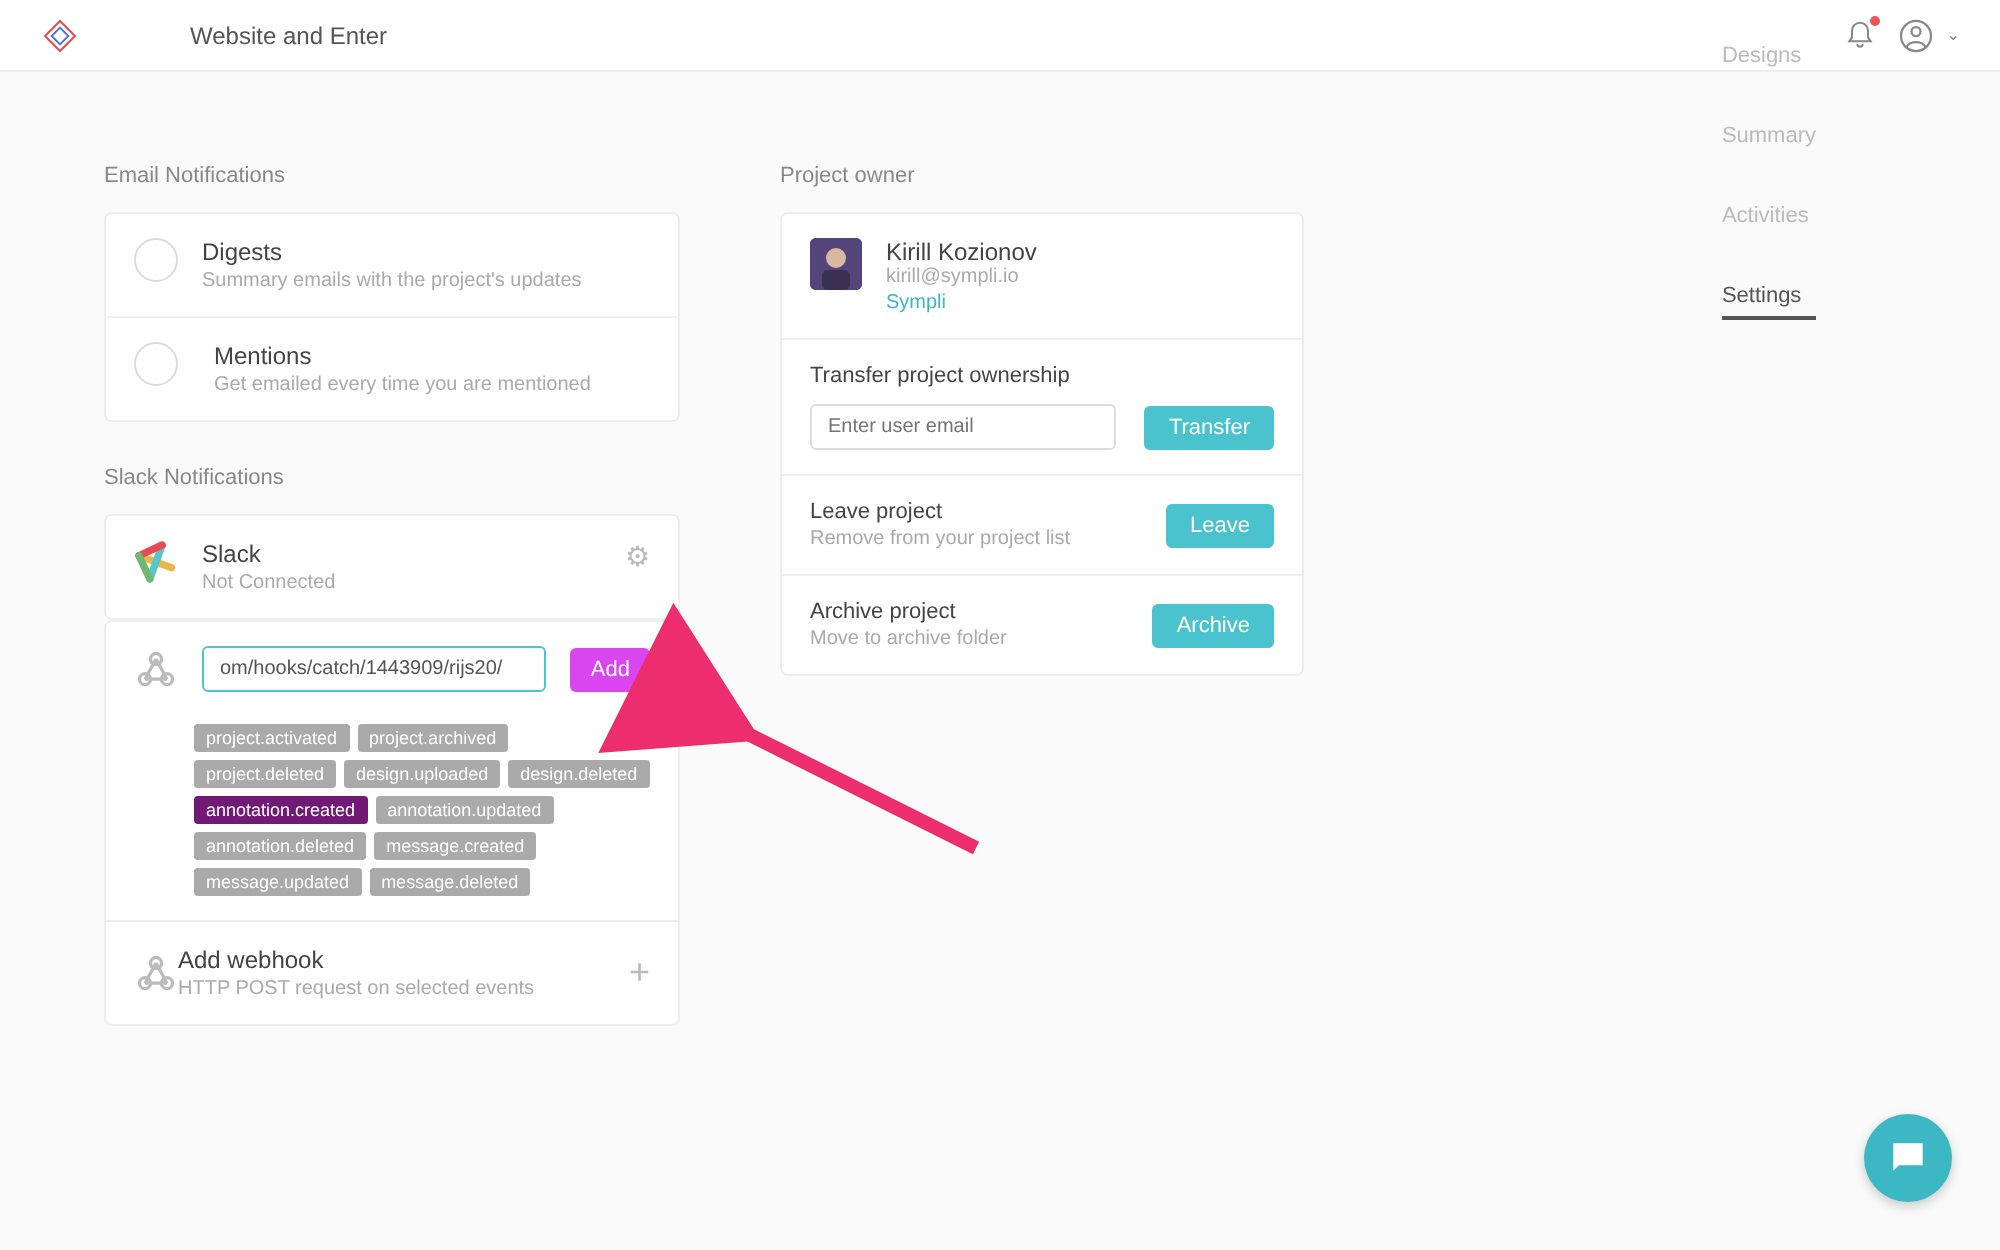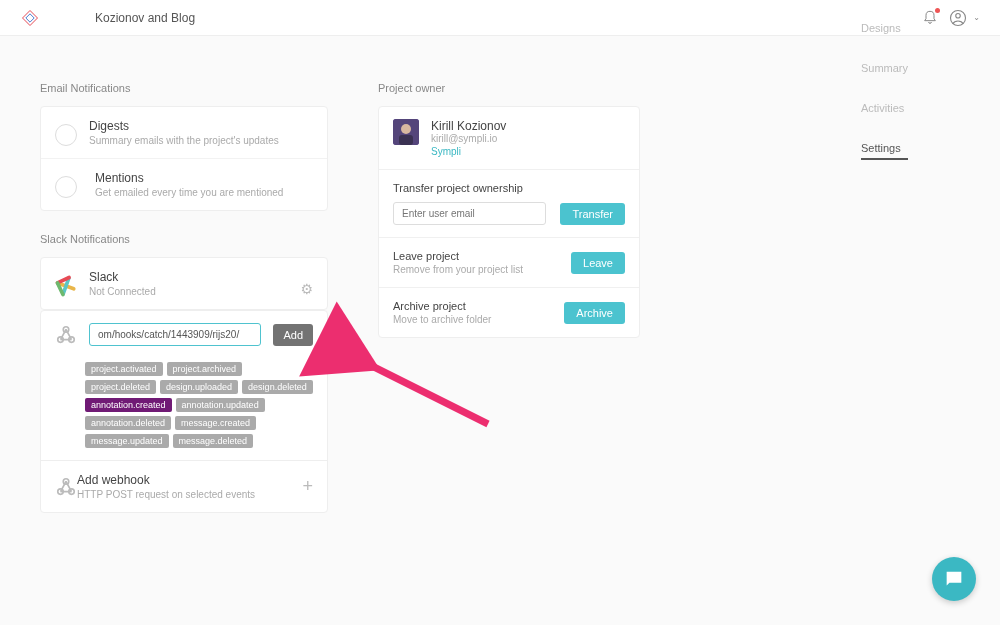--- a/index.html
+++ b/index.html
@@ -12,43 +12,43 @@
   .bell,.avatar-top { width:18px; height:18px; display:flex; align-items:center; justify-content:center; position:relative; }
   .bell svg{width:16px;height:16px;stroke:#888;fill:none;stroke-width:1.5}
   .bell-dot{position:absolute;top:-1px;right:-1px;width:5px;height:5px;border-radius:50%;background:#e55;}
   .avatar-top svg{width:18px;height:18px;stroke:#888;fill:none;stroke-width:1.5}
   .caret{font-size:8px;color:#888;margin-left:-4px}
   
   .tabs-row{position:absolute;top:22px;right:92px;display:flex;gap:24px;font-size:11px;color:#bbb;flex-direction:column;}
   .tabs-row span{padding-bottom:4px;}
   .tabs-row .active{color:#555;border-bottom:2px solid #555;}
   
-  .content{padding:40px 0 0 40px;display:flex;gap:50px;}
+  .content{padding:40px 0 0 52px;display:flex;gap:50px;}
   .col-left{width:288px;}
   .col-right{width:262px;}
   
   .section-title{font-size:11px;color:#888;margin-bottom:12px;margin-top:6px;}
   
   .card{background:#fff;border:1px solid #eee;border-radius:4px;}
-  .card-row{padding:12px 14px;display:flex;align-items:flex-end;gap:12px;}
+  .card-row{padding:12px 14px;display:flex;align-items:flex-start;gap:12px;}
   .card-row + .card-row{border-top:1px solid #f2f2f2;gap:18px;}
   
   .radio{width:22px;height:22px;border:1px solid #ddd;border-radius:50%;flex-shrink:0;}
   
   .row-title{font-size:12px;color:#444;}
   .row-sub{font-size:10px;color:#aaa;margin-top:2px;}
   
   .slack-icon{width:22px;height:22px;flex-shrink:0;}
   .gear{margin-left:auto;color:#bbb;font-size:14px;}
   
   .webhook-icon{width:22px;height:22px;flex-shrink:0;}
   .webhook-icon svg{stroke:#bbb;fill:none;stroke-width:1.8}
   
   .url-input{flex:1;border:1px solid #4fc3cf;border-radius:3px;padding:5px 8px;font-size:10px;color:#555;}
-  .btn-add{background:#737373;color:#fff;border:none;border-radius:3px;padding:5px 10px;font-size:11px;cursor:pointer;}
+  .btn-add{background:#d946ef;color:#fff;border:none;border-radius:3px;padding:5px 10px;font-size:11px;cursor:pointer;}
   
   .tags{padding:4px 14px 12px 44px;display:flex;flex-wrap:wrap;gap:4px;border-top:0;}
   .tag{font-size:9px;color:#fff;background:#aaa;padding:2px 6px;border-radius:2px;}
   .tag.active{background:#701a75;}
   
   .add-webhook-row{border-top:1px solid #eee;display:flex;align-items:center;padding:12px 14px;}
   .plus{margin-left:auto;font-size:18px;color:#bbb;font-weight:300;}
   
   .owner-avatar{width:26px;height:26px;border-radius:3px;background:#6050a0;flex-shrink:0;overflow:hidden;}
   .owner-avatar svg{width:100%;height:100%}
@@ -77,21 +77,21 @@
 
 <header class="topbar">
   <div class="logo">
     <svg viewBox="0 0 24 24">
         <g fill="none" stroke-width="1.2">
           <path d="M12 3 L3 12 L12 21 L21 12 Z" stroke="#e74a55"></path>
           <path d="M12 7 L7 12 L12 17 L17 12 Z" stroke="#4a7bd1"></path>
         </g>
       </svg>
   </div>
-  <div class="project-name">Kozionov and Blog</div>
+  <div class="project-name">Website and Enter</div>
   <div class="right-icons">
     <div class="bell">
       <svg viewBox="0 0 24 24">
           <path d="M6 8a6 6 0 1 1 12 0v5l2 3H4l2-3V8zM10 18a2 2 0 0 0 4 0"></path>
         </svg>
       <div class="bell-dot"></div>
     </div>
     <div class="avatar-top">
       <svg viewBox="0 0 24 24">
           <circle cx="12" cy="12" r="10"></circle>

